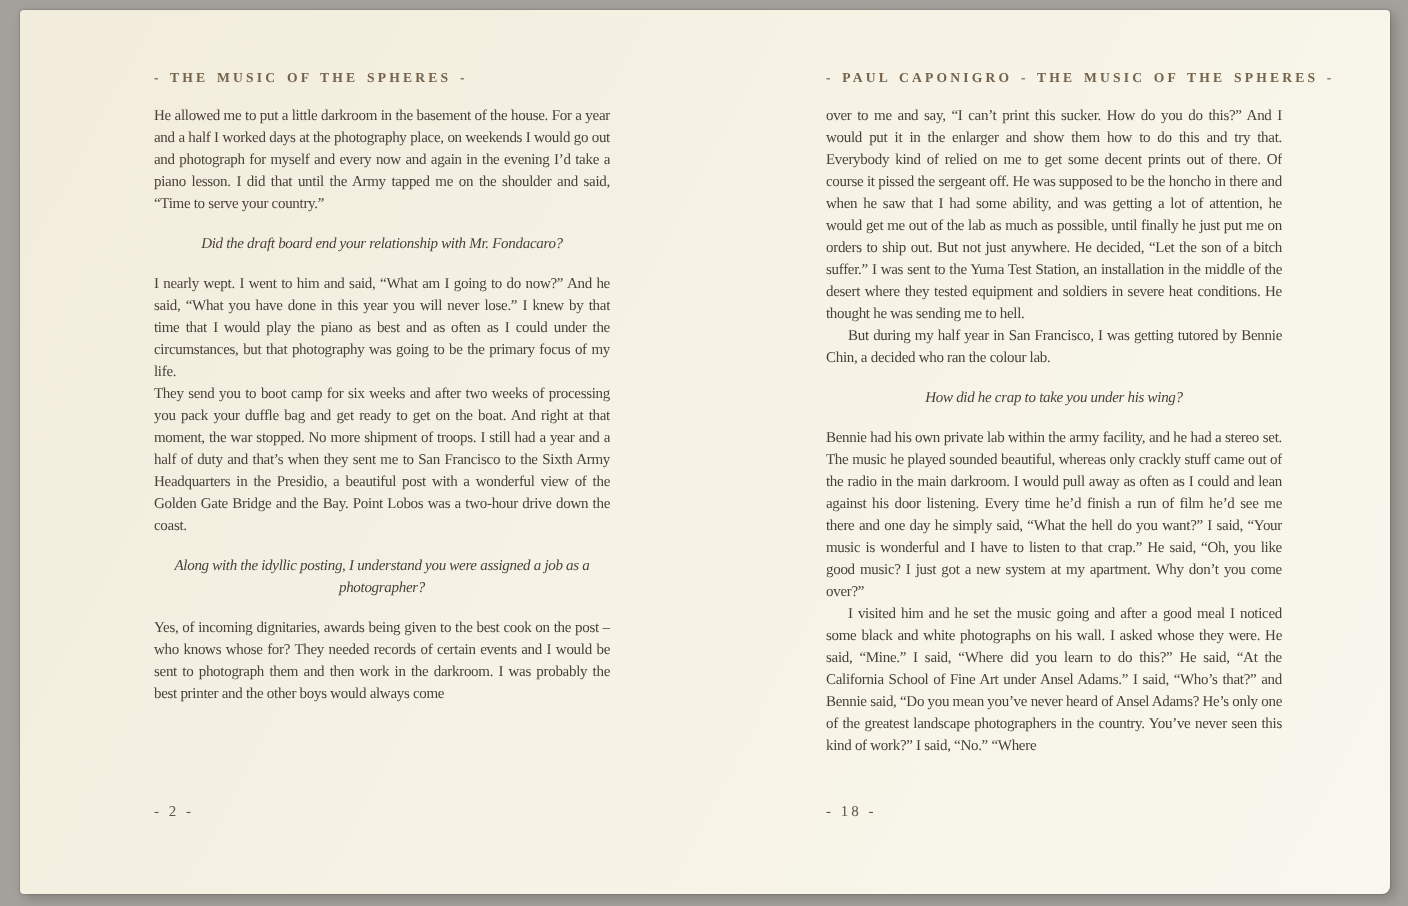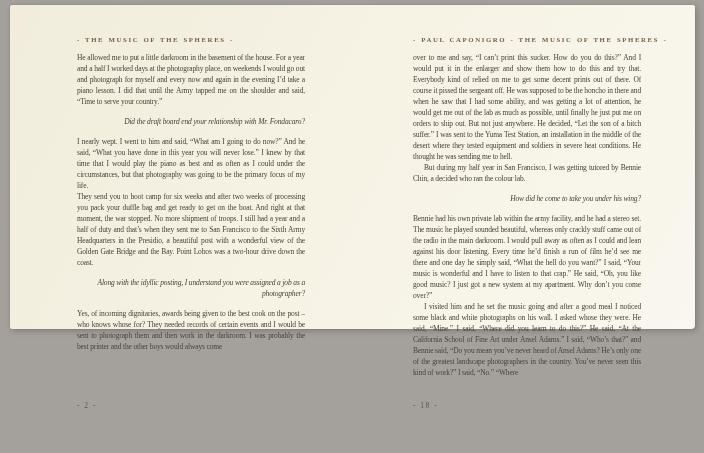--- a/index.html
+++ b/index.html
@@ -12,21 +12,21 @@
     position: relative;
     background: #a4a19c;
     font-family: "Liberation Serif", serif;
     overflow: hidden;
   }
   .paper {
     position: absolute;
     left: 10px;
     top: 5px;
     width: 685px;
-    height: 324px;
+    height: 442px;
     background: linear-gradient(118deg, #f1ecdb 0%, #f6f2e4 45%, #f9f7ee 100%);
     border-radius: 2px 2px 4px 2px;
     box-shadow: 0 0 1px rgba(70,62,50,0.55), 2px 2px 6px rgba(0,0,0,0.22);
     font-family: Liberation Serif, serif;
   }
   .page {
     position: absolute;
     top: 0;
     height: 100%;
     width: 228px;
@@ -54,21 +54,21 @@
     font-size: 7.5px;
     line-height: 11px;
     letter-spacing: -0.15px;
     color: #49423a;
     text-align: justify;
   }
   .text-block p { margin: 0; }
   .text-block p.question {
     font-style: italic;
     margin: 9px 0;
-    text-align: right;
+    text-align: center;
   }
   .text-block p.answer-indent { text-indent: 11px; }
   .page-number {
     position: absolute;
     top: 396px;
     left: 0;
     font-size: 7.5px;
     letter-spacing: 1.5px;
     color: #5e5345;
   }
@@ -89,20 +89,20 @@
         <p class="answer">Yes, of incoming dignitaries, awards being given to the best cook on the post – who knows whose for? They needed records of certain events and I would be sent to photograph them and then work in the darkroom. I was probably the best printer and the other boys would always come</p>
       </div>
     <div class="page-number">- 2 -</div>
   </div>
 
   <div class="page page-right">
     <div class="running-header">- PAUL CAPONIGRO - THE MUSIC OF THE SPHERES -</div>
     <div class="text-block">
         <p class="answer">over to me and say, “I can’t print this sucker. How do you do this?” And I would put it in the enlarger and show them how to do this and try that. Everybody kind of relied on me to get some decent prints out of there. Of course it pissed the sergeant off. He was supposed to be the honcho in there and when he saw that I had some ability, and was getting a lot of attention, he would get me out of the lab as much as possible, until finally he just put me on orders to ship out. But not just anywhere. He decided, “Let the son of a bitch suffer.” I was sent to the Yuma Test Station, an installation in the middle of the desert where they tested equipment and soldiers in severe heat conditions. He thought he was sending me to hell.</p>
         <p class="answer-indent">But during my half year in San Francisco, I was getting tutored by Bennie Chin, a decided who ran the colour lab.</p>
-        <p class="question">How did he come to take you under his wing?</p>
+        <p class="question">How did he crap to take you under his wing?</p>
         <p class="answer">Bennie had his own private lab within the army facility, and he had a stereo set. The music he played sounded beautiful, whereas only crackly stuff came out of the radio in the main darkroom. I would pull away as often as I could and lean against his door listening. Every time he’d finish a run of film he’d see me there and one day he simply said, “What the hell do you want?” I said, “Your music is wonderful and I have to listen to that crap.” He said, “Oh, you like good music? I just got a new system at my apartment. Why don’t you come over?”</p>
         <p class="answer-indent">I visited him and he set the music going and after a good meal I noticed some black and white photographs on his wall. I asked whose they were. He said, “Mine.” I said, “Where did you learn to do this?” He said, “At the California School of Fine Art under Ansel Adams.” I said, “Who’s that?” and Bennie said, “Do you mean you’ve never heard of Ansel Adams? He’s only one of the greatest landscape photographers in the country. You’ve never seen this kind of work?” I said, “No.” “Where</p>
       </div>
     <div class="page-number">- 18 -</div>
   </div>
 
 </div>
 
 </body></html>

